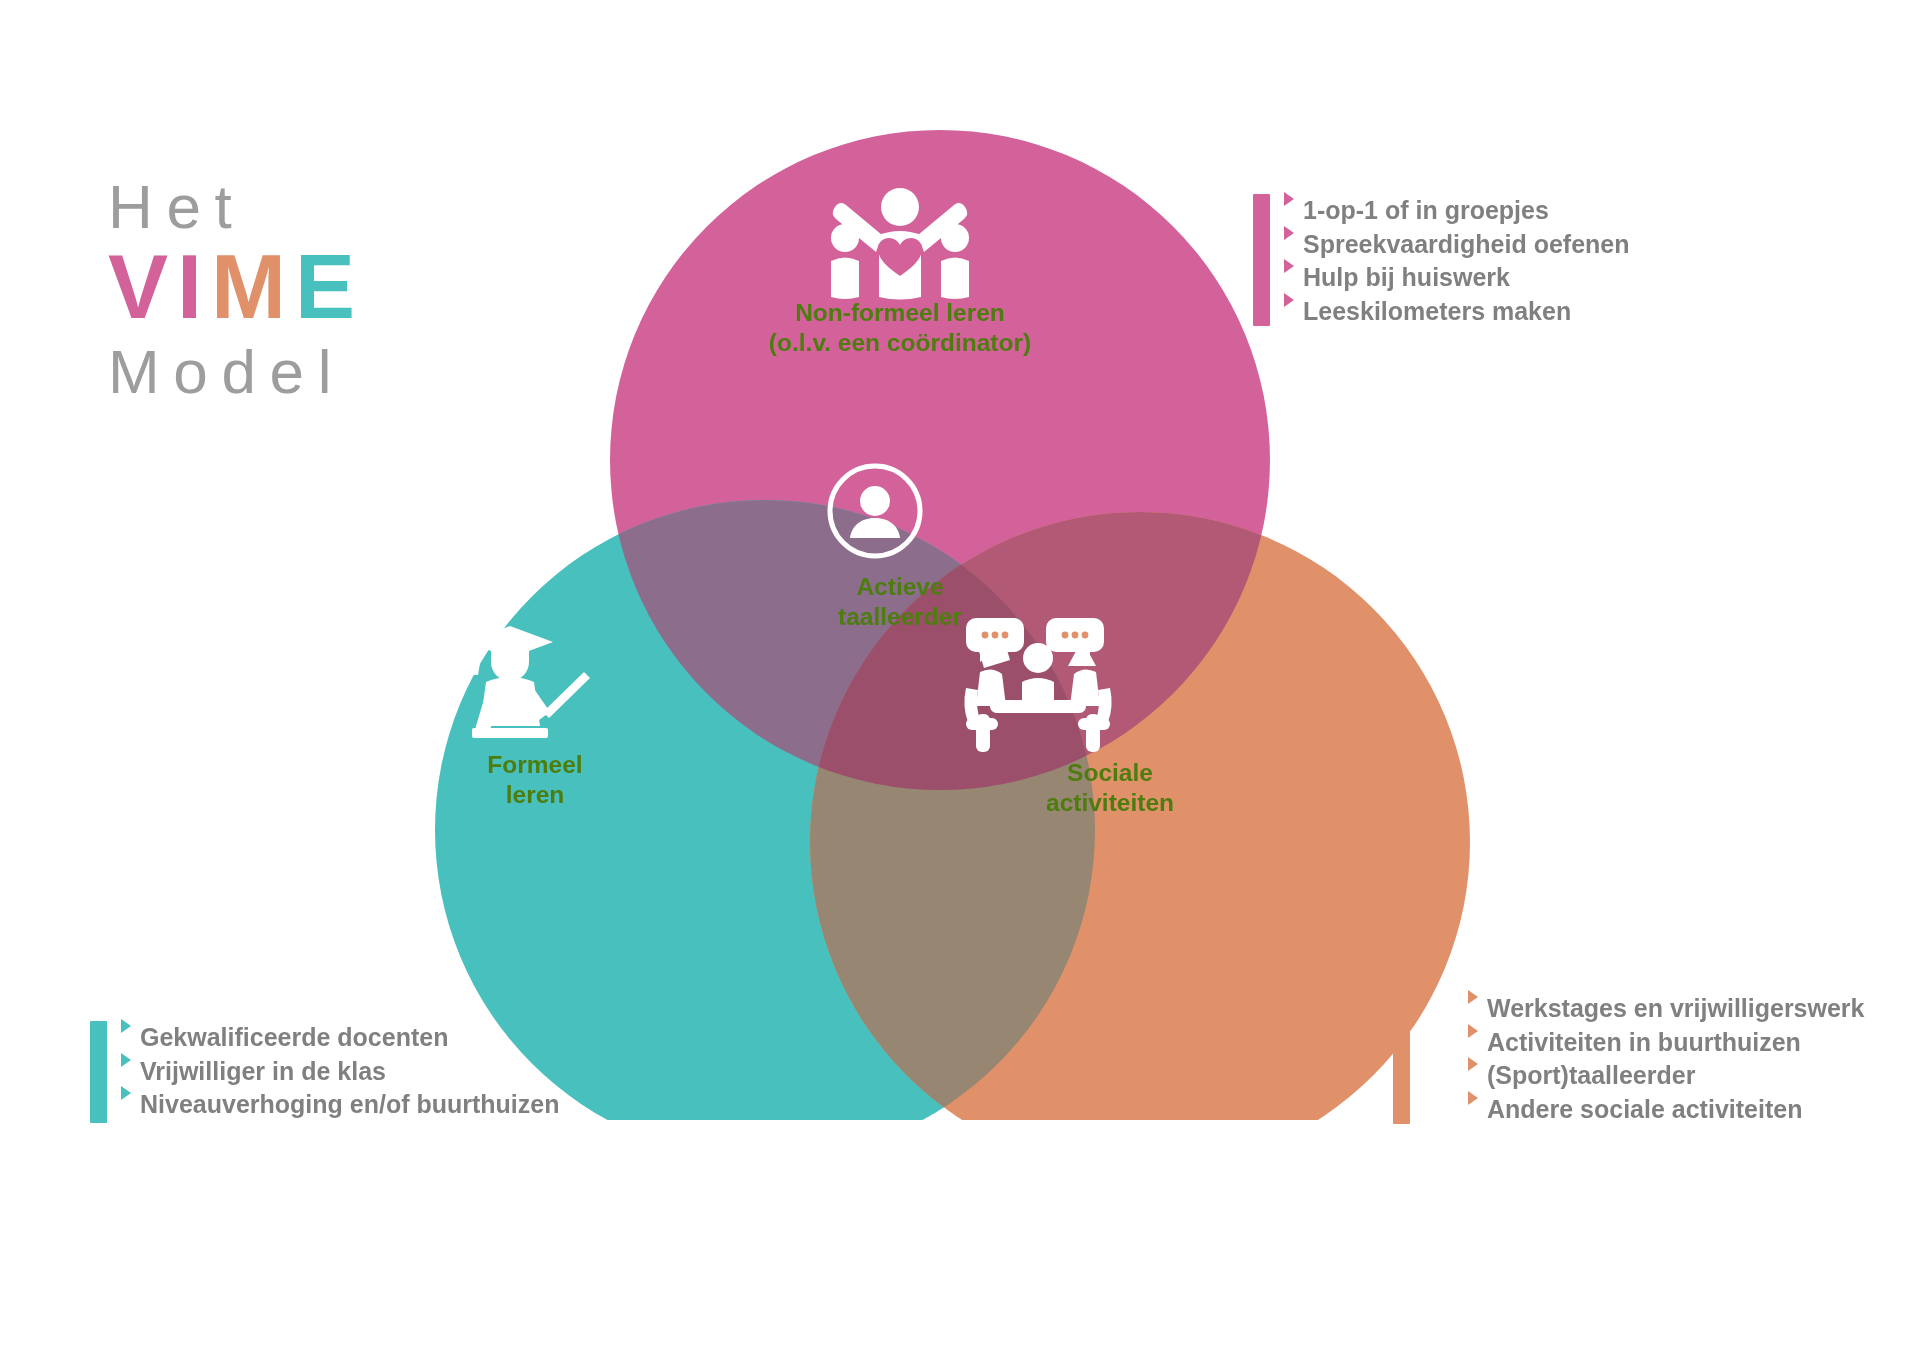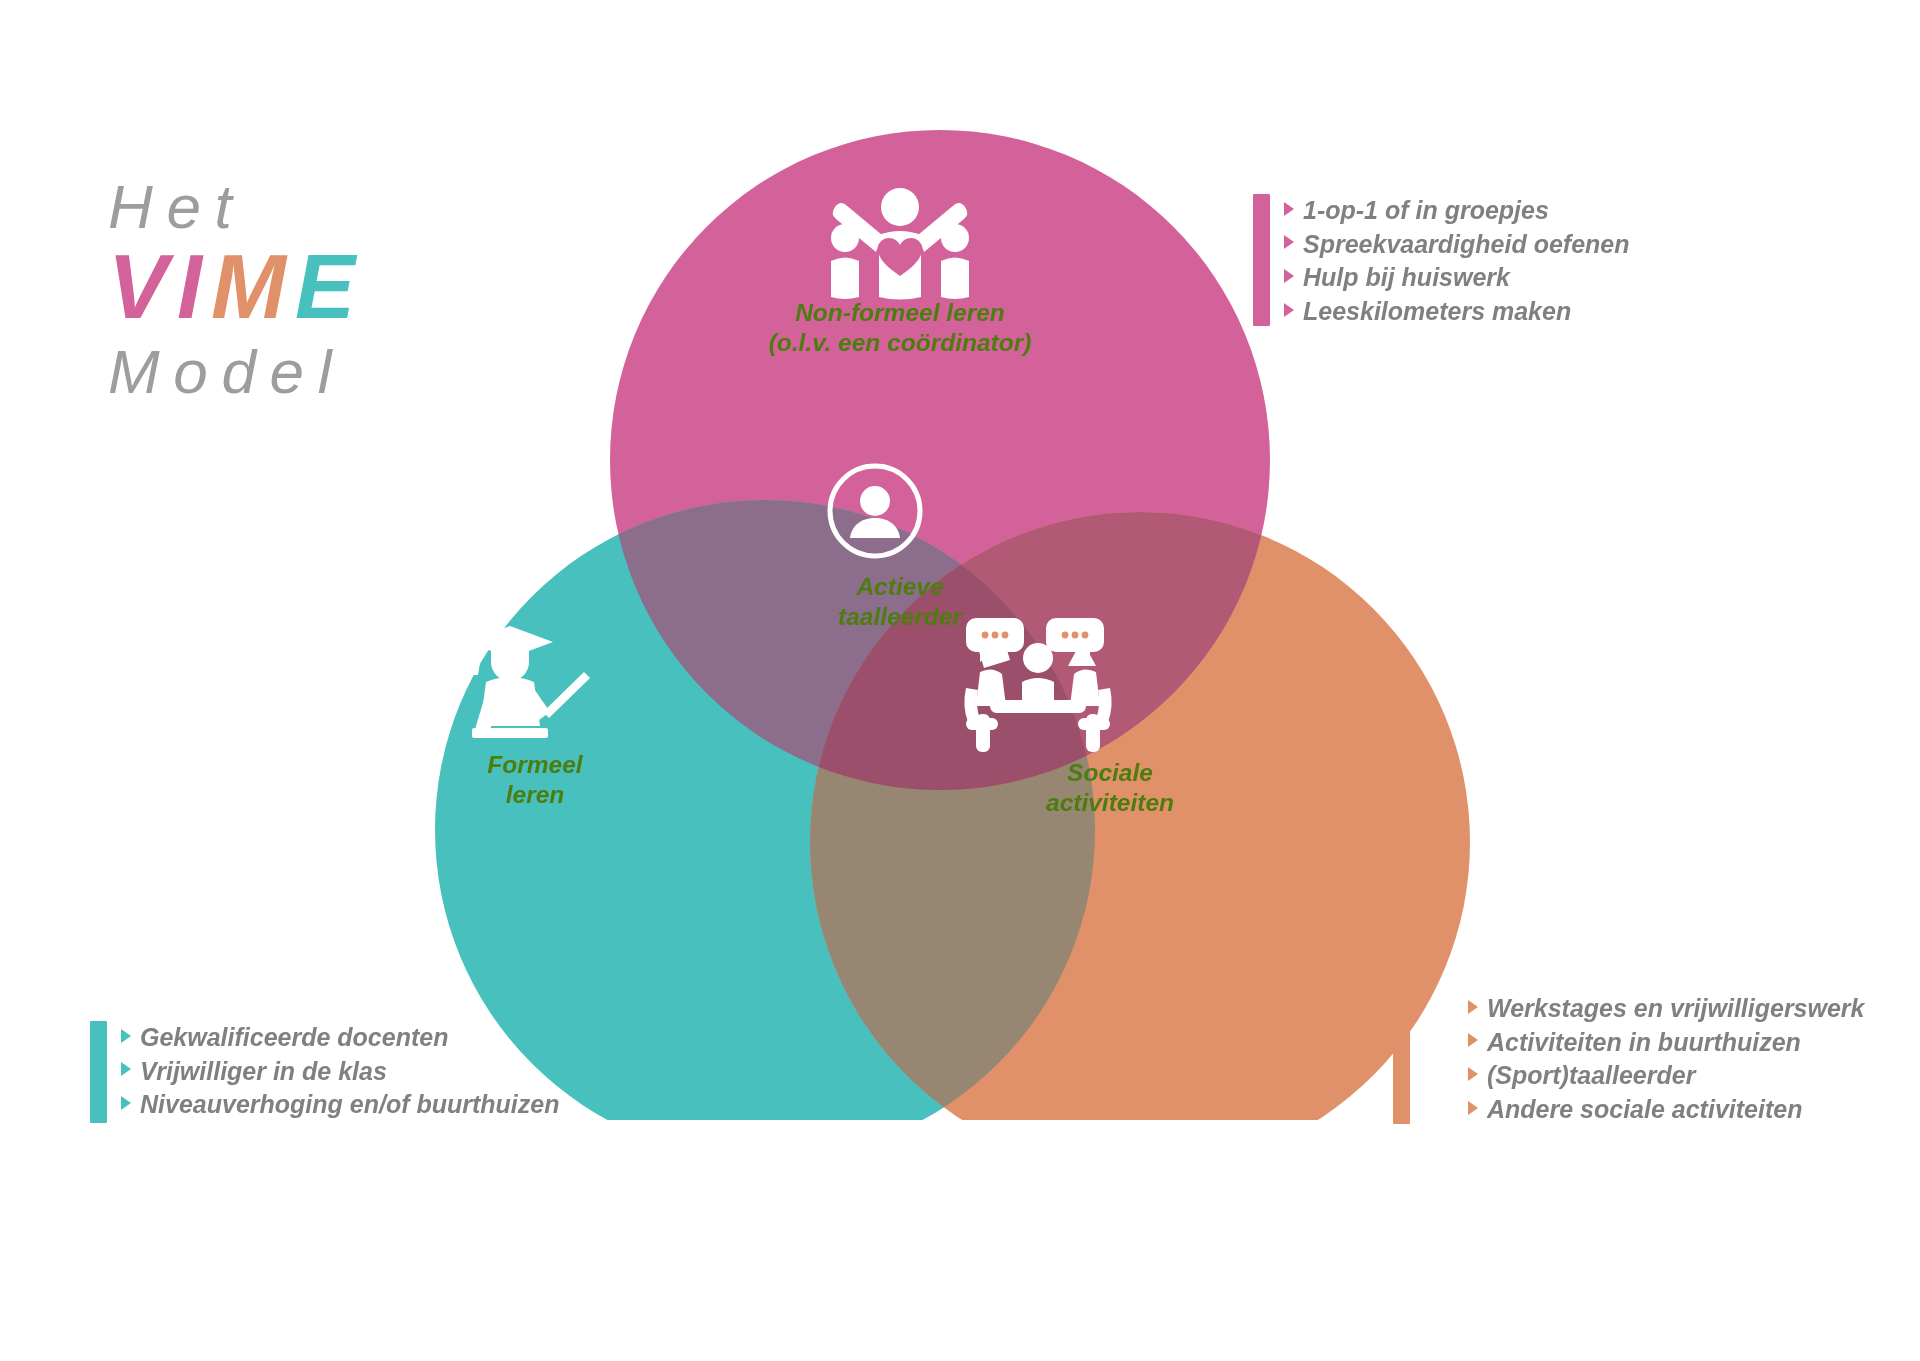--- a/index.html
+++ b/index.html
@@ -14,21 +14,20 @@
     overflow: hidden;
     position: relative;
   }
 
   #stage {
     position: absolute;
     left: 0; top: 0;
     width: 1920px;
     height: 1361px;
     background: #ffffff;
-    font-style: italic;
   }
 
   
   #title-block {
     position: absolute;
     left: 108px;
     top: 175px;
     width: 420px;
     user-select: none;
   }
@@ -124,21 +123,21 @@
     flex: 0 0 17px;
     border-radius: 1px;
   }
   .callout-list {
     margin: 0;
     padding: 0 0 0 14px;
     list-style: none;
   }
   .callout-list li {
     display: flex;
-    align-items: center;
+    align-items: flex-start;
     color: #808080;
     font-weight: 700;
     font-size: 25px;
     line-height: 1.345;
     white-space: nowrap;
   }
   .bullet-tri {
     flex: 0 0 auto;
     width: 0; height: 0;
     border-top: 7px solid transparent;

